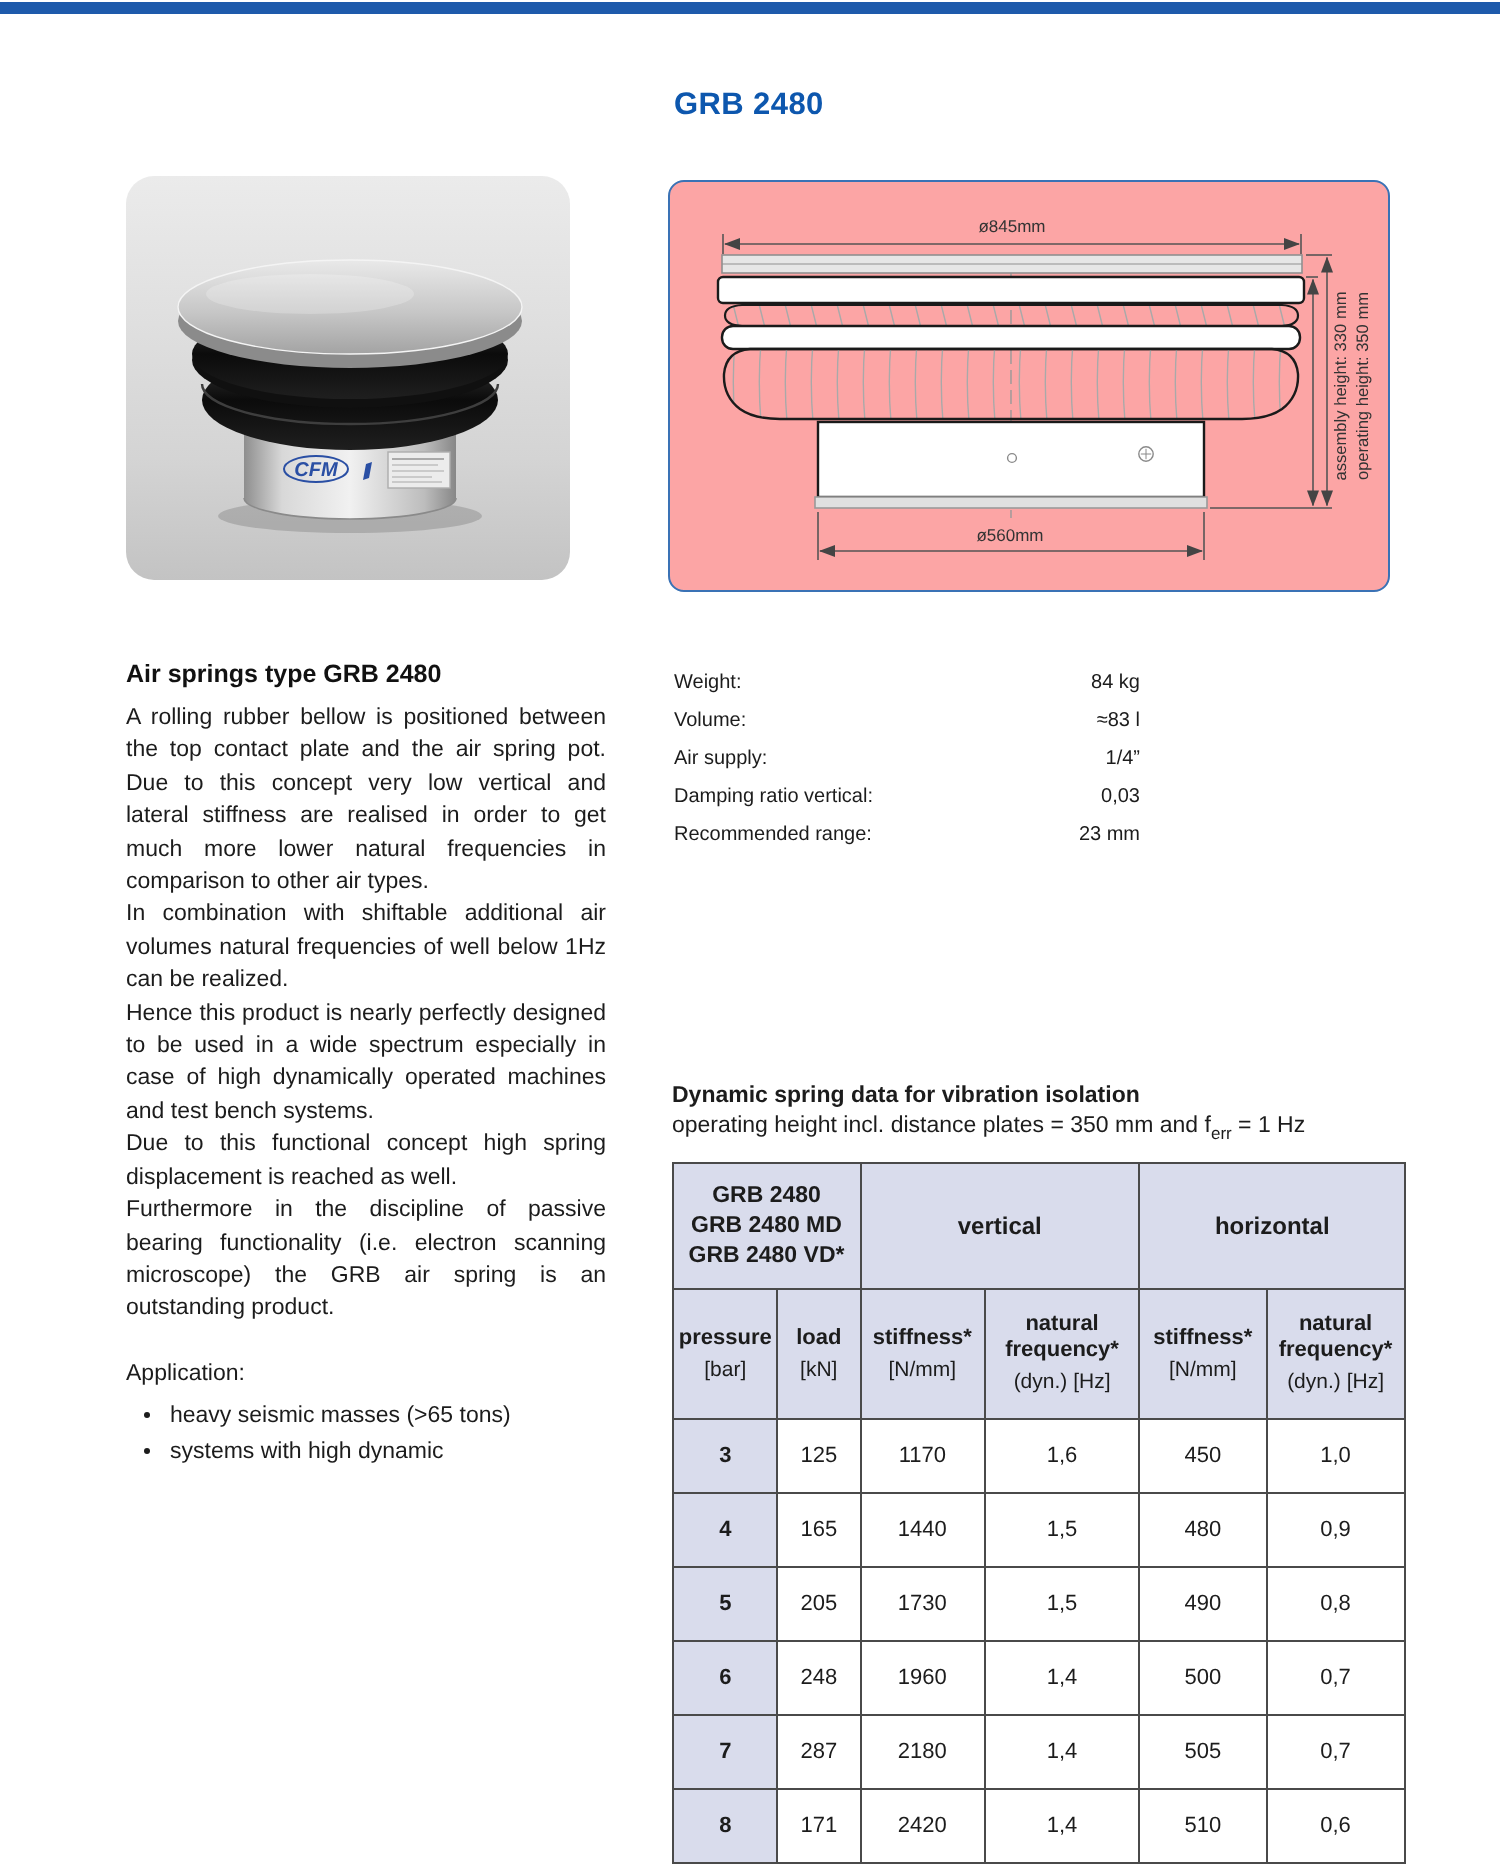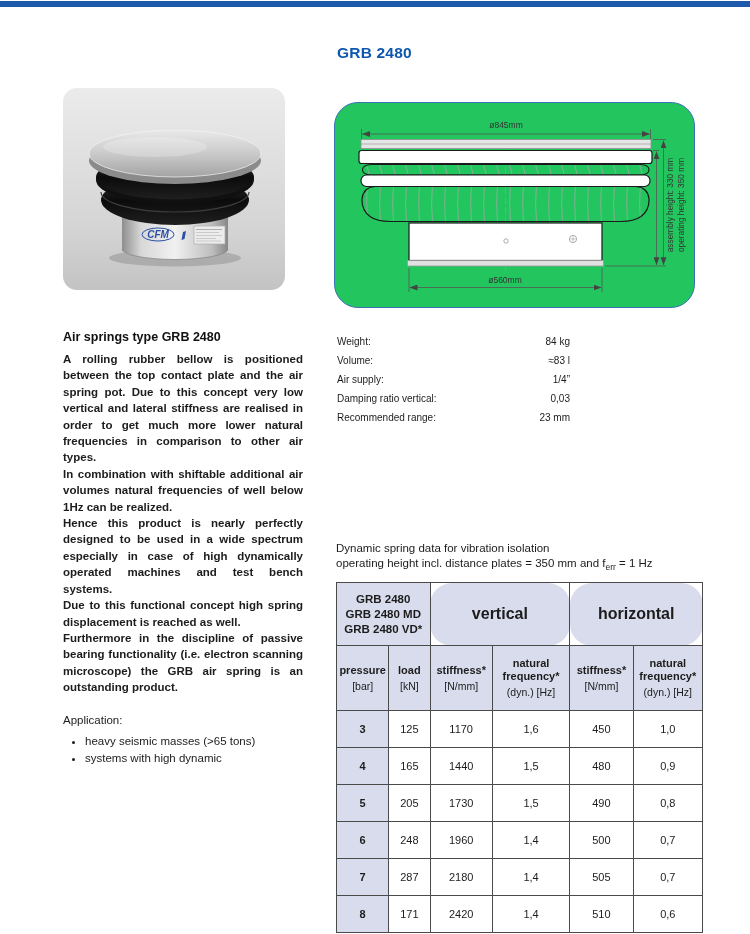--- a/index.html
+++ b/index.html
@@ -3,46 +3,46 @@
 <meta charset="utf-8">
 <style>
   html,body{margin:0;padding:0;background:#fff;}
   .page{position:relative;width:750px;height:934px;background:#ffffff;overflow:hidden;
         font-family:"Liberation Sans",sans-serif;color:#1c1c1c;}
   .top-band{position:absolute;left:0;top:1px;width:750px;height:6px;background:#1e5aab;}
   .page-title{position:absolute;left:337px;top:44px;font-size:15.5px;font-weight:700;
               color:#0d57ae;letter-spacing:.2px;}
   .photo-wrap{position:absolute;left:63px;top:88px;width:234px;height:202px;}
   .drawing-box{position:absolute;left:334px;top:90px;width:361px;height:206px;
-               border:1.5px solid #3a72b5;border-radius:24px;background:#22c55e;box-sizing:border-box;margin-top:12px;}
+               border:1.5px solid #3a72b5;border-radius:8px;background:#fca5a5;box-sizing:border-box;}
   .drawing-box svg{display:block;}
 
   .description{position:absolute;left:63px;top:330px;width:240px;font-size:11.5px;line-height:16.4px;}
   .description h3{margin:0 0 6px 0;font-size:12.5px;line-height:15px;color:#111;}
-  .description p{margin:0;text-align:justify;font-weight:bold;}
+  .description p{margin:0;text-align:justify;}
   .app-label{margin-top:16px;}
   .app-list{margin:5px 0 0 0;padding:0 0 0 22px;}
   .app-list li{margin:0;padding:0 0 1px 0;list-style:disc;}
 
   .specs{position:absolute;left:337px;top:332px;width:233px;font-size:10px;}
   .spec-row{display:flex;justify-content:space-between;line-height:19px;}
   .spec-row .v{text-align:right;}
 
   .table-section{position:absolute;left:336px;top:541px;width:367px;}
-  .table-title{font-size:11.5px;font-weight:400;line-height:15px;}
+  .table-title{font-size:11.5px;font-weight:700;line-height:15px;}
   .table-subtitle{font-size:11.5px;line-height:15px;}
   .table-subtitle sub{font-size:8.5px;}
   table.spring{border-collapse:collapse;table-layout:fixed;width:367px;margin-top:7px;
                font-size:11px;}
   table.spring th,table.spring td{border:1px solid #4a4a4a;padding:0;vertical-align:middle;
                text-align:center;}
   table.spring{border:1.5px solid #3c3c3c;}
   .hd{background:#d9dcec;}
   th.product-cell{text-align:left;padding-left:7px;font-size:11.5px;line-height:15px;height:62px;}
-  th.group-cell{font-size:16px;height:62px;border-radius:22px;}
+  th.group-cell{font-size:12px;height:62px;}
   tr.cols th{height:64px;}
   .col-label{font-weight:700;font-size:11px;line-height:13px;padding:0 2px;}
   .col-unit{font-weight:400;font-size:10.5px;line-height:13px;margin-top:3px;}
   tbody td{height:36px;background:#fff;}
   tbody td.pcell{background:#d9dcec;font-weight:700;}
 </style>
 </head>
 <body>
 
 <div class="page">

